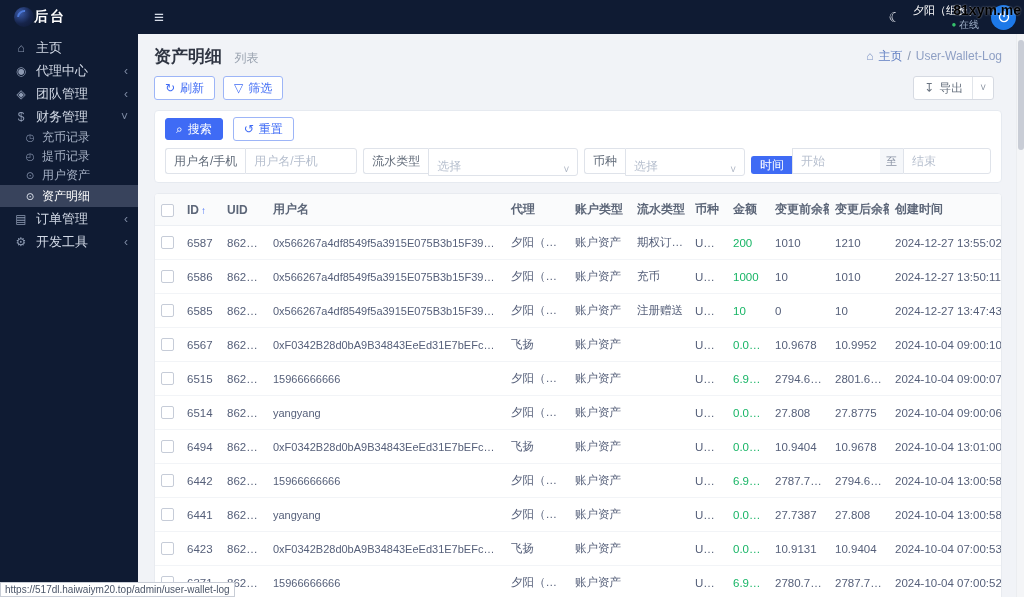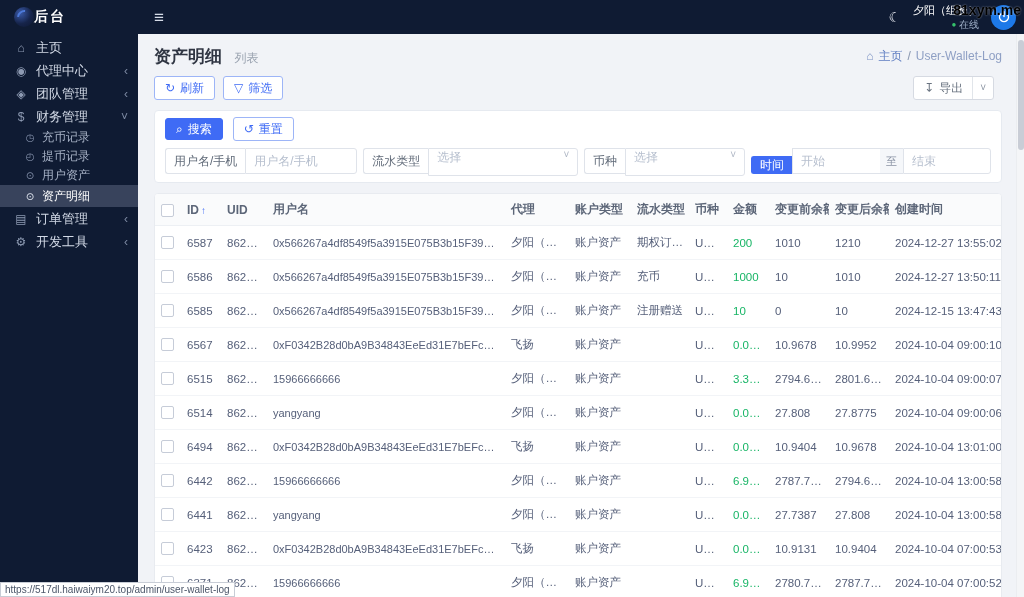--- a/index.html
+++ b/index.html
@@ -72,21 +72,21 @@
   .field-group{display:flex;align-items:stretch;height:26px;}
   .chip{display:flex;align-items:center;padding:0 8px;font-size:12px;color:#606a78;background:#fff;
         border:1px solid #dfe3ea;border-right:0;border-radius:3px 0 0 3px;white-space:nowrap;}
   .chip-accent{background:#3f6bf5;border-color:#3f6bf5;color:#fff;margin-top:8px;}
   .f-input{height:26px;border:1px solid #dfe3ea;border-radius:0 3px 3px 0;padding:0 8px;
            font-size:12px;color:#333;outline:none;font-family:inherit;width:112px;background:#fff;}
   .f-input::placeholder{color:#b6bfce;}
   .f-input.mid{border-radius:0;border-right:0;width:88px;}
   .f-input.end{width:88px;}
   .f-select{height:28px;border:1px solid #dfe3ea;border-radius:0 3px 3px 0;display:flex;
-            align-items:flex-start;justify-content:space-between;padding:0 8px;background:#fff;cursor:pointer;}
+            align-items:flex-end;justify-content:space-between;padding:0 8px;background:#fff;cursor:pointer;}
   .f-select.w-lg{width:150px;} .f-select.w-md{width:120px;}
   .sel-ph{color:#b6bfce;font-size:12px;}
   .sel-caret{color:#aeb6c4;font-size:10px;margin-left:6px;}
   .range-sep{display:flex;align-items:center;padding:0 6px;background:#f5f7fa;color:#8b94a5;
              font-size:11px;border:1px solid #dfe3ea;border-left:0;border-right:0;}
 
   
   .table-card{background:#fff;border:1px solid #e8ebf0;border-radius:4px;overflow:hidden;}
   table{width:100%;border-collapse:collapse;table-layout:fixed;}
   thead th{background:#fafbfc;color:#5c6678;font-weight:bold;text-align:left;font-size:12px;
@@ -313,21 +313,21 @@
             <td class="col-id">6585</td>
             <td class="col-uid">862823</td>
             <td class="col-username">0x566267a4df8549f5a3915E075B3b15F394d1E3F0</td>
             <td class="col-agent">夕阳（组长）</td>
             <td class="col-account_type">账户资产</td>
             <td class="col-flow_type">注册赠送</td>
             <td class="col-coin">USDT</td>
             <td class="col-amount amount">10</td>
             <td class="col-before_balance">0</td>
             <td class="col-after_balance">10</td>
-            <td class="col-created_at">2024-12-15 13:47:43</td>
+            <td class="col-created_at">2024-12-27 13:47:43</td>
           </tr>
           <tr>
             <td class="col-check"><input type="checkbox" class="cb" style=""></td>
             <td class="col-id">6567</td>
             <td class="col-uid">862812</td>
             <td class="col-username">0xF0342B28d0bA9B34843EeEd31E7bEFc297bb1ddd</td>
             <td class="col-agent">飞扬</td>
             <td class="col-account_type">账户资产</td>
             <td class="col-flow_type"></td>
             <td class="col-coin">USDT</td>
@@ -338,21 +338,21 @@
           </tr>
           <tr>
             <td class="col-check"><input type="checkbox" class="cb" style=""></td>
             <td class="col-id">6515</td>
             <td class="col-uid">862748</td>
             <td class="col-username">15966666666</td>
             <td class="col-agent">夕阳（组长）</td>
             <td class="col-account_type">账户资产</td>
             <td class="col-flow_type"></td>
             <td class="col-coin">USDT</td>
-            <td class="col-amount amount">3.3964</td>
+            <td class="col-amount amount">6.9867</td>
             <td class="col-before_balance">2794.6946</td>
             <td class="col-after_balance">2801.6813</td>
             <td class="col-created_at">2024-10-04 09:00:07</td>
           </tr>
           <tr>
             <td class="col-check"><input type="checkbox" class="cb" style=""></td>
             <td class="col-id">6514</td>
             <td class="col-uid">862747</td>
             <td class="col-username">yangyang</td>
             <td class="col-agent">夕阳（组长）</td>

